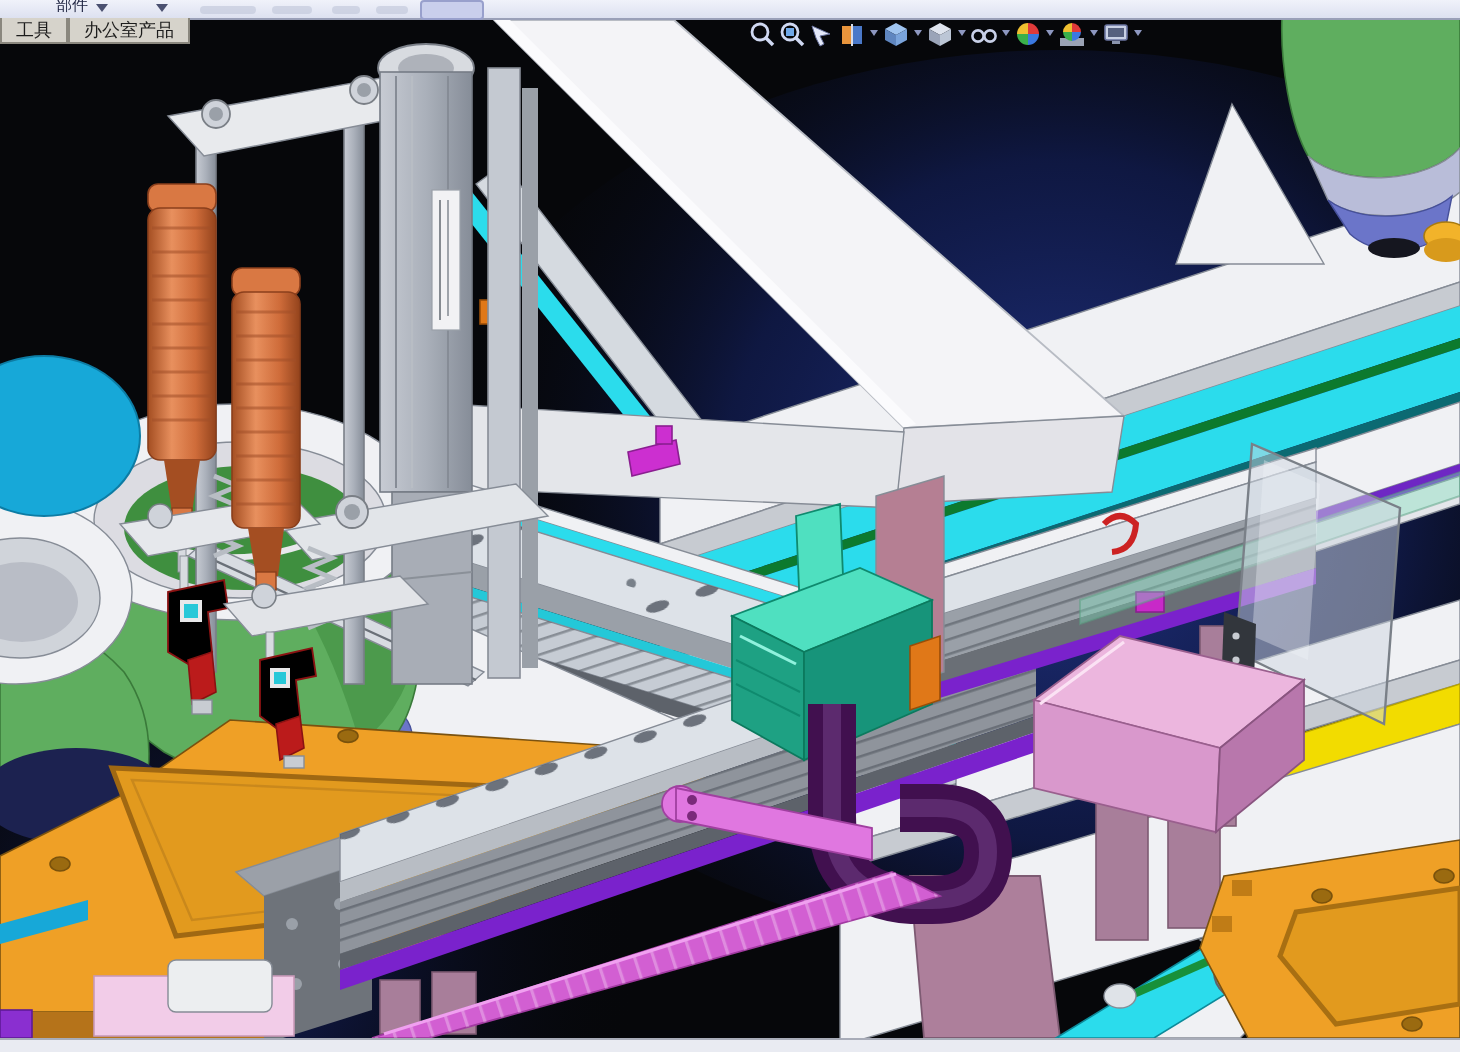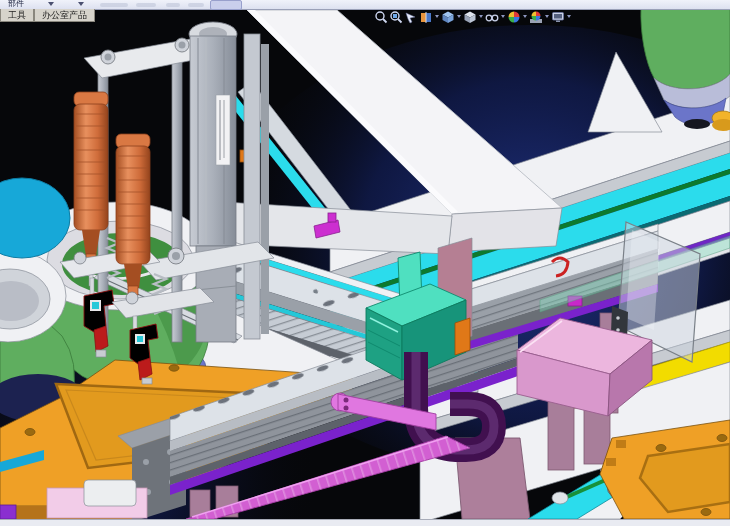--- a/index.html
+++ b/index.html
@@ -1,21 +1,21 @@
 <!DOCTYPE html>
 <html style="--c-tab_bg: #d6d3cb; --c-tab_text: #1c1c1c; --c-bg: #06070a; --c-glow: #1c2d7a; --c-white: #f0f1f4; --c-white2: #e4e6ea; --c-gray_band: #c7cbd1; --c-cyan: #2bdcec; --c-green_stripe: #0c7a2e; --c-teal_edge: #0b6a72; --c-violet: #6e27c4; --c-purple_strip: #7a22cc; --c-beam: #f4f4f7; --c-slat: #dde2e8; --c-rail_gray: #9aa0a8; --c-rail_dark: #5d626a; --c-orange_plate: #efa026; --c-orange_plate_side: #b5731a; --c-cyl_orange: #d97843; --c-cyl_orange_dark: #a44e22; --c-bowl_green: #5fae5f; --c-bowl_green_dark: #3f8f3f; --c-cyan_disc: #17a8d8; --c-blue_band: #6b75c9; --c-lavender: #b9bdd9; --c-teal_motor: #4fe0c0; --c-teal_motor_dark: #1ea183; --c-pink_motor: #d998cc; --c-pink_motor_light: #ecb6de; --c-pink_motor_dark: #b877ac; --c-mauve: #a87e9a; --c-chain_dark: #41104f; --c-chain_light: #d25fd2; --c-arm_magenta: #e077e0; --c-carriage_magenta: #cc2fd0; --c-red_gripper: #cc2020; --c-glass: rgba(205,214,224,0.5); --c-glass_green: rgba(130,225,190,0.4); --c-gold: #f2b32a; --c-yellow: #f2dc00;"><head>
 <meta charset="utf-8">
 <style>
   html,body{margin:0;padding:0;}
   body{width:730px;height:526px;position:relative;overflow:hidden;
        font-family:"Liberation Sans",sans-serif;background:#000;}
   
   .cmdbar{position:absolute;left:0;top:0;width:730px;height:9px;
     background:linear-gradient(#f0f2fa,#dde1f0);border-bottom:1px solid #9aa0b8;z-index:30;}
-  .cmdbar .lbl{position:absolute;left:8px;top:-1px;font-size:8px;color:#1d2340;line-height:10px;font-family:Liberation Mono, monospace;}
+  .cmdbar .lbl{position:absolute;left:28px;top:-1px;font-size:8px;color:#1d2340;line-height:10px;font-family:Liberation Mono, monospace;}
   .caret{position:absolute;top:2px;width:0;height:0;border-left:3px solid transparent;
     border-right:3px solid transparent;border-top:4px solid #4a5070;}
   .ghost{position:absolute;top:3px;height:4px;background:#c2c7da;opacity:.65;border-radius:2px;}
   .activebtn{position:absolute;left:210px;top:0px;width:30px;height:8px;background:#c9cfec;
     border:1px solid #98a0cc;border-radius:2px;}
   .tabs{position:absolute;left:0;top:9px;height:13px;display:flex;z-index:30;}
   .tab{background:var(--c-tab_bg);border:1px solid #8a877e;border-top:none;
     font-size:9px;color:var(--c-tab_text);padding:0 7px;line-height:12px;white-space:nowrap;}
   .statusbar{position:absolute;left:0;top:519px;width:730px;height:7px;
     background:#e9ebf2;border-top:1px solid #a8acb8;z-index:30;}

